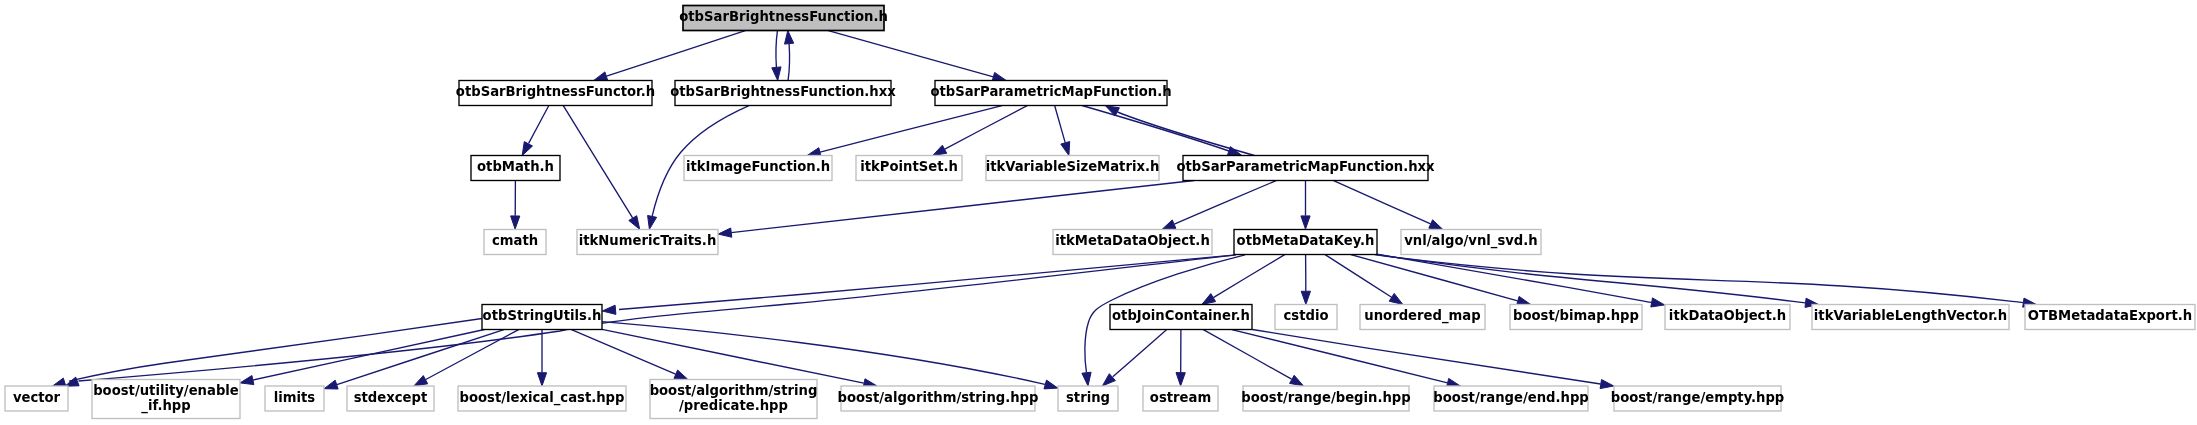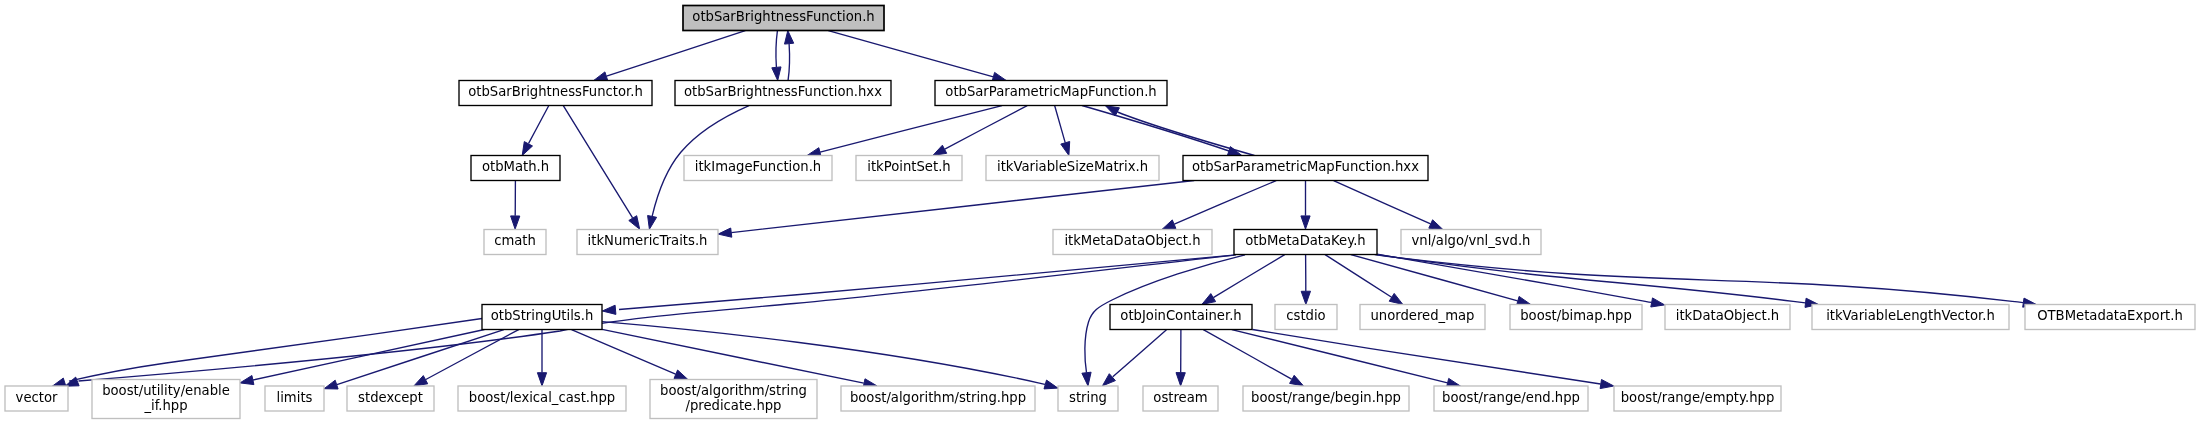--- a/index.html
+++ b/index.html
@@ -1,16 +1,16 @@
 <!DOCTYPE html>
 <html><head>
 <meta charset="utf-8">
 <style>
   html, body { margin: 0; padding: 0; background: #ffffff; }
-  .canvas { position: relative; width: 2197px; height: 425px; background: #ffffff; overflow: hidden; }
+  .canvas { position: relative; width: 2197px; height: 425px; background: #ffffff; overflow: hidden; font-weight: bold; }
   .canvas svg { position: absolute; left: 0; top: 0; display: block; }
   path.edge { fill: none; stroke-width: 1.35px; }
   polygon.arrow { stroke-width: 1px; }
   rect.nodebox { stroke-width: 1.35px; }
   rect.nodebox.root { stroke-width: 1.7px; }
   text.nodelabel {
     font-family: "DejaVu Sans", sans-serif;
     font-size: 13.2px;
     text-anchor: middle;
   }

